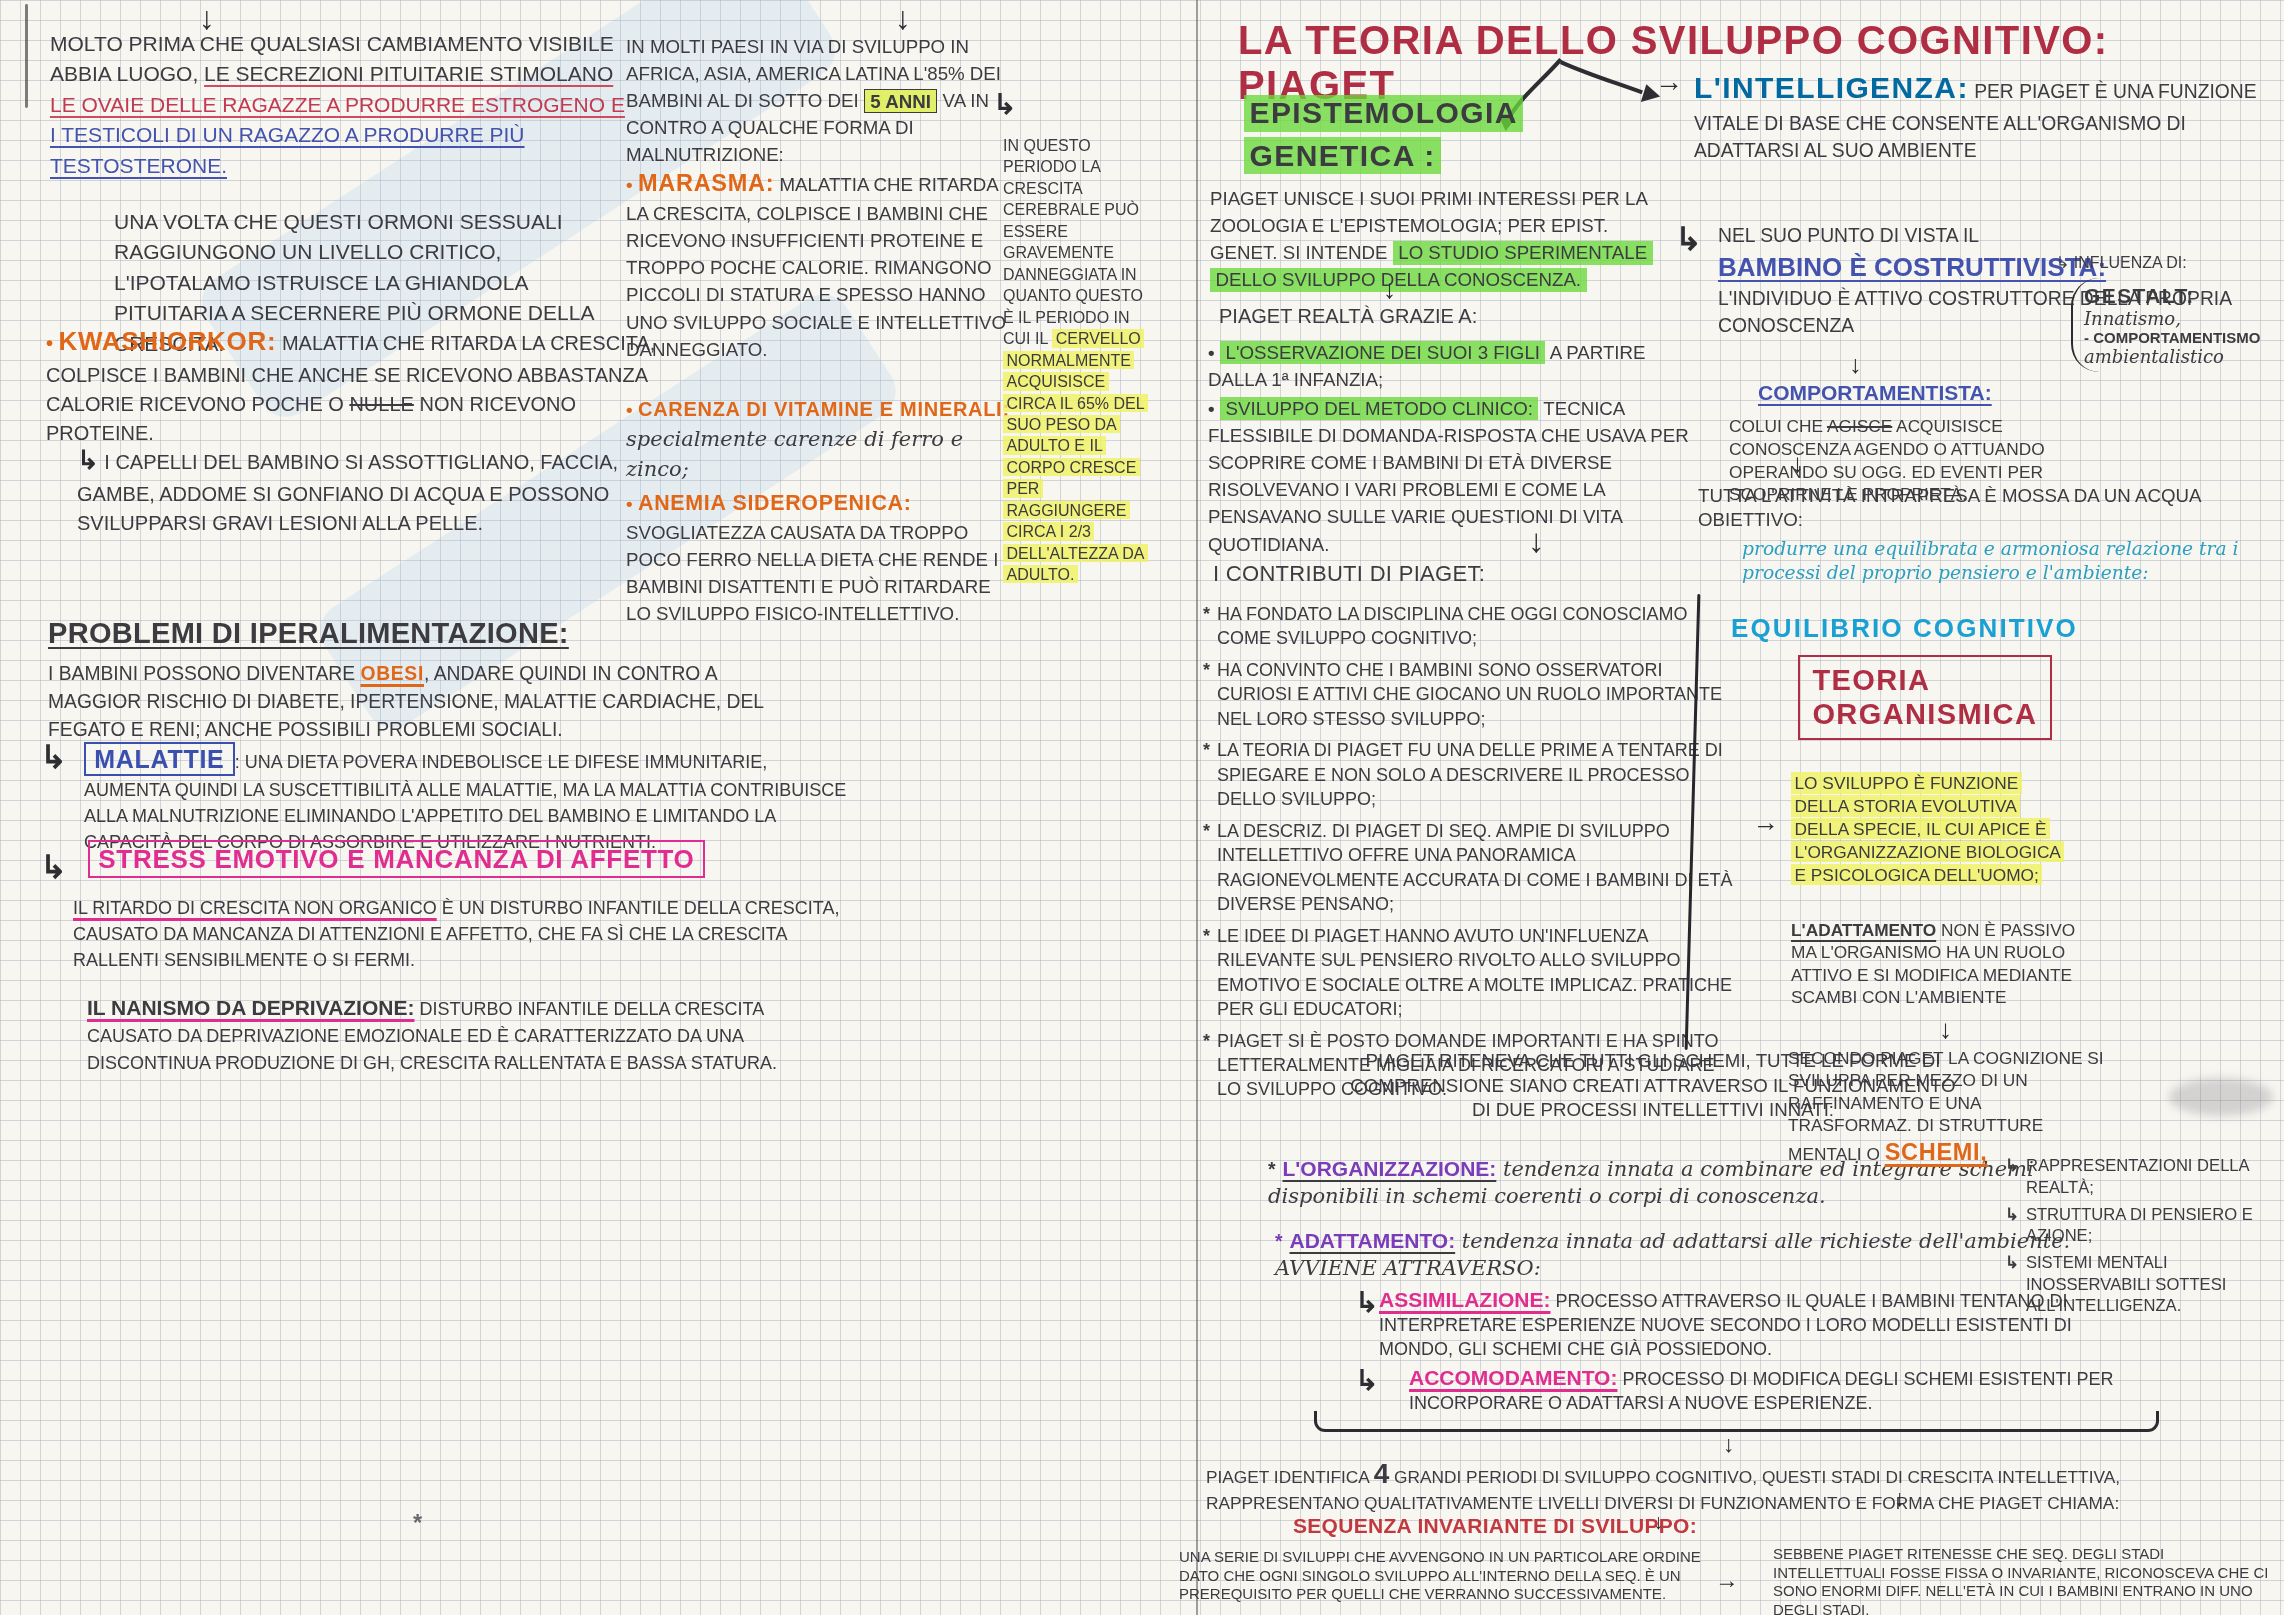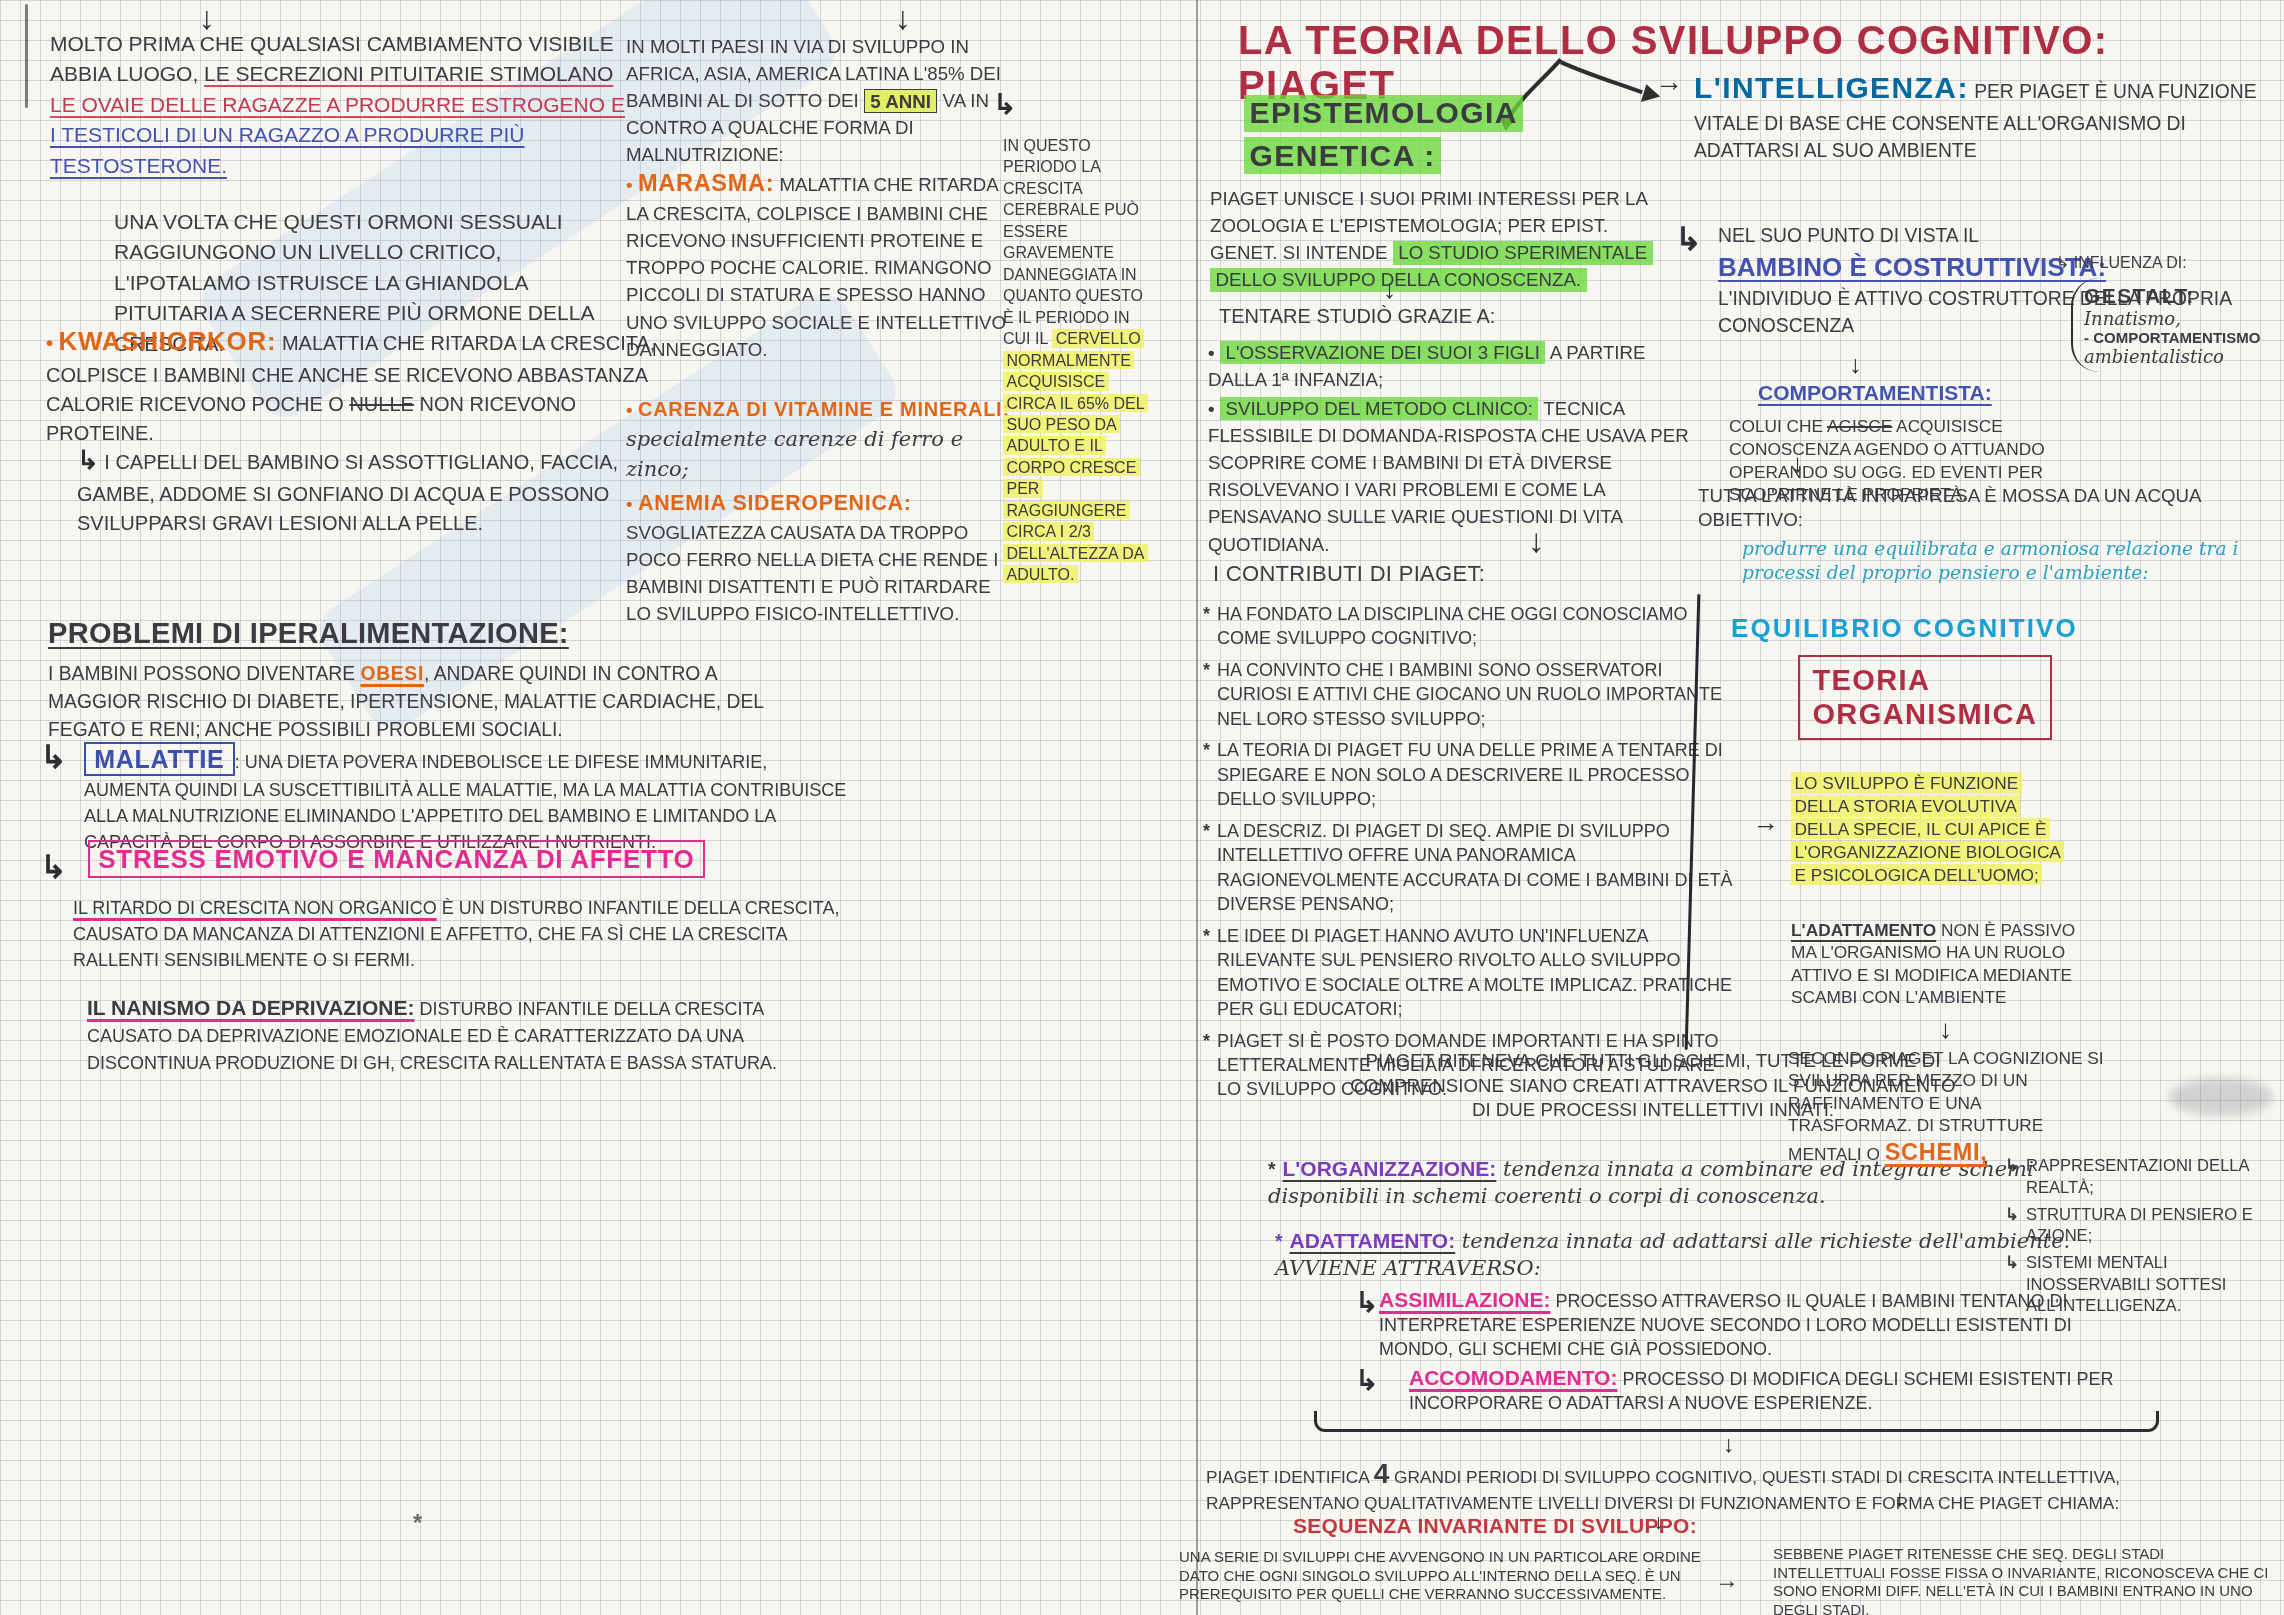--- a/index.html
+++ b/index.html
@@ -135,21 +135,21 @@
 
 <div class="blk" style="left:1244px;top:95px;font-size:30px;font-weight:bold;letter-spacing:1.4px;">
   <span class="hl-green pencil" style="display:inline-block;margin-bottom:5.5px;">EPISTEMOLOGIA</span><br>
   <span class="hl-green pencil" style="display:inline-block;">GENETICA :</span>
 </div>
 <div class="blk lh" style="left:1210px;top:185px;width:449px;font-size:18.7px;">
   <span class="pencil">PIAGET UNISCE I SUOI PRIMI INTERESSI PER LA ZOOLOGIA E L'EPISTEMOLOGIA; PER EPIST. GENET. SI INTENDE </span><span class="pencil hl-green">LO STUDIO SPERIMENTALE DELLO SVILUPPO DELLA CONOSCENZA.</span>
 </div>
 
 <div class="arrow" style="left:1383px;top:274px;font-size:26px;">↓</div>
-<div class="blk pencil" style="left:1219px;top:305px;font-size:20px;">TENTARE STUDIÒ GRAZIE A:</div>
+<div class="blk pencil" style="left:1219px;top:305px;font-size:20px;">PIAGET REALTÀ GRAZIE A:</div>
 
 <div class="blk lh" style="left:1208px;top:339px;width:497px;font-size:18.7px;">
   <span class="bullet-orange" style="color:#3b3b40;">•</span><span class="pencil hl-green">L'OSSERVAZIONE DEI SUOI 3 FIGLI</span><span class="pencil"> A PARTIRE DALLA 1ª INFANZIA;</span>
 </div>
 <div class="blk lh" style="left:1208px;top:395px;width:508px;font-size:18.7px;">
   <span class="bullet-orange" style="color:#3b3b40;">•</span><span class="pencil hl-green">SVILUPPO DEL METODO CLINICO:</span><span class="pencil"> TECNICA FLESSIBILE DI DOMANDA-RISPOSTA CHE USAVA PER SCOPRIRE COME I BAMBINI DI ETÀ DIVERSE RISOLVEVANO I VARI PROBLEMI E COME LA PENSAVANO SULLE VARIE QUESTIONI DI VITA QUOTIDIANA.</span>
 </div>
 
 <div class="blk pencil caps" style="left:1213px;top:561px;font-size:22px;">I CONTRIBUTI DI PIAGET:</div>
 <div class="arrow" style="left:1528px;top:522px;font-size:33px;">↓</div>

